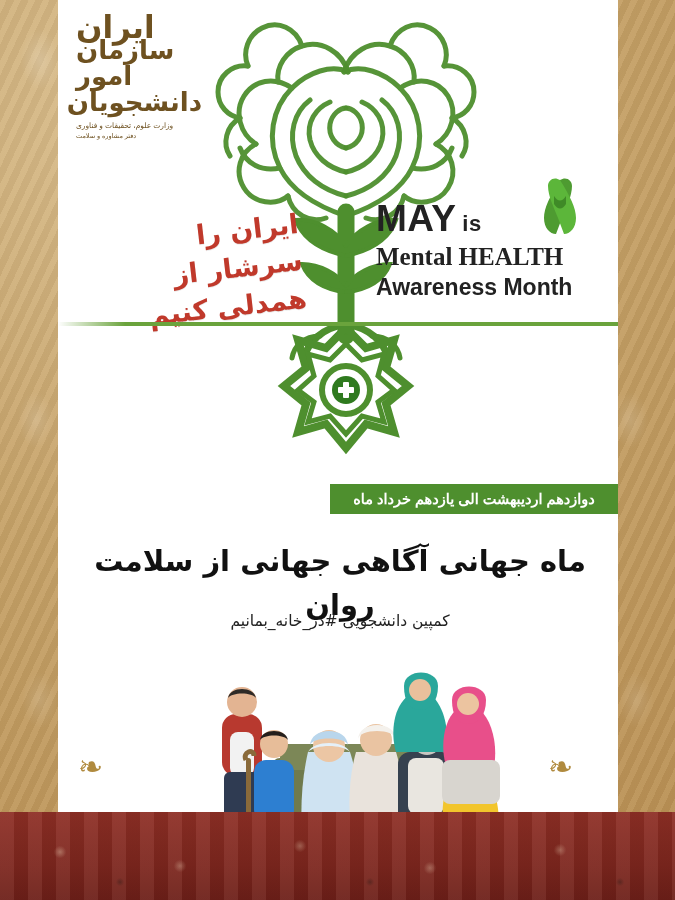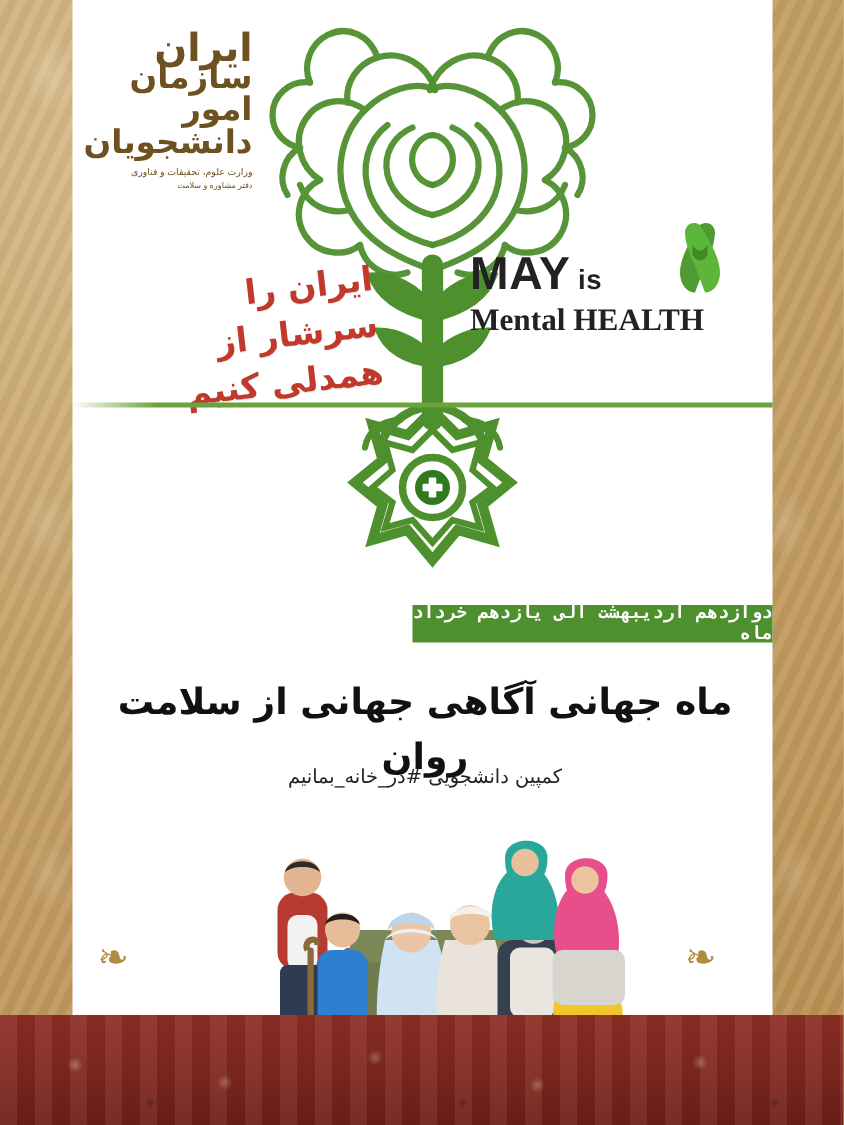--- a/index.html
+++ b/index.html
@@ -33,21 +33,21 @@
   .sheet{
     position:absolute;left:58px;top:0;width:560px;height:838px;
     background:#ffffff;
   }
   .sheet-fade{
     position:absolute;left:0;right:0;bottom:0;height:120px;
     background:linear-gradient(to bottom, rgba(255,255,255,0) 0%, rgba(255,255,255,0.0) 100%);
   }
   
   .logo-block{
-    position:absolute;left:76px;top:24px;width:126px;text-align:right;color:#8a6a2f;
+    position:absolute;left:76px;top:12px;width:126px;text-align:left;color:#8a6a2f;
   }
   .logo-mark{
     font-family:"DejaVu Sans", sans-serif;
     font-size:31px;line-height:1.0;color:#6e5120;direction:rtl;
     letter-spacing:-1px;font-weight:bold;
     text-shadow:0 1px 0 rgba(255,255,255,.4);
   }
   .logo-mark .l2{font-size:26px;display:block;margin-top:-6px;}
   .logo-line1{font-size:7.5px;color:#6e5120;margin-top:6px;direction:rtl;}
   .logo-line2{font-size:6.5px;color:#6e5120;margin-top:2px;direction:rtl;}
@@ -80,21 +80,21 @@
   
   .divider{
     position:absolute;left:58px;top:322px;width:560px;height:4px;
     background:linear-gradient(to right, rgba(108,166,63,0) 0%, #6aa33c 12%, #6aa33c 100%);
   }
 
   
   .date-bar{
     position:absolute;left:330px;top:484px;width:288px;height:30px;
     background:#4e8f2e;color:#fff;direction:rtl;
-    font-family:Liberation Mono, monospace;
+    font-family:Liberation Sans, sans-serif;
     font-size:14.5px;font-weight:bold;
     display:flex;align-items:center;justify-content:center;
   }
 
   
   .headline{
     position:absolute;left:80px;top:540px;width:520px;
     text-align:center;direction:rtl;color:#111;
     font-family:"DejaVu Sans", sans-serif;
     font-weight:bold;font-size:29px;line-height:1.5;
@@ -229,20 +229,21 @@
       <svg width="48" height="64" viewBox="0 0 48 64" xmlns="http://www.w3.org/2000/svg">
         <path d="M24 6 C14 22 8 34 8 44 C8 54 14 60 20 60 L26 44 C30 34 36 22 36 12 C36 6 30 2 24 6 Z" fill="#4e9b31"></path>
         <path d="M24 6 C34 22 40 34 40 44 C40 54 34 60 28 60 L22 44 C18 34 12 22 12 12 C12 6 18 2 24 6 Z" fill="#5cb63a"></path>
         <path d="M18 22 C22 28 26 28 30 22 L30 30 C26 36 22 36 18 30 Z" fill="#3f8a27"></path>
       </svg>
     </div>
     <div class="may-line1">
       <span>MAY</span><span class="is">is</span>
     </div>
     <div class="may-line2">Mental HEALTH</div>
+    <div class="may-line3">Awareness Month</div>
   </div>
 
   <div class="divider"></div>
 
   <div class="date-bar">
     <span>دوازدهم اردیبهشت الی یازدهم خرداد ماه</span>
   </div>
 
   <div class="headline">ماه جهانی آگاهی جهانی از سلامت روان</div>
   <div class="subhead">کمپین دانشجویی #در_خانه_بمانیم</div>

